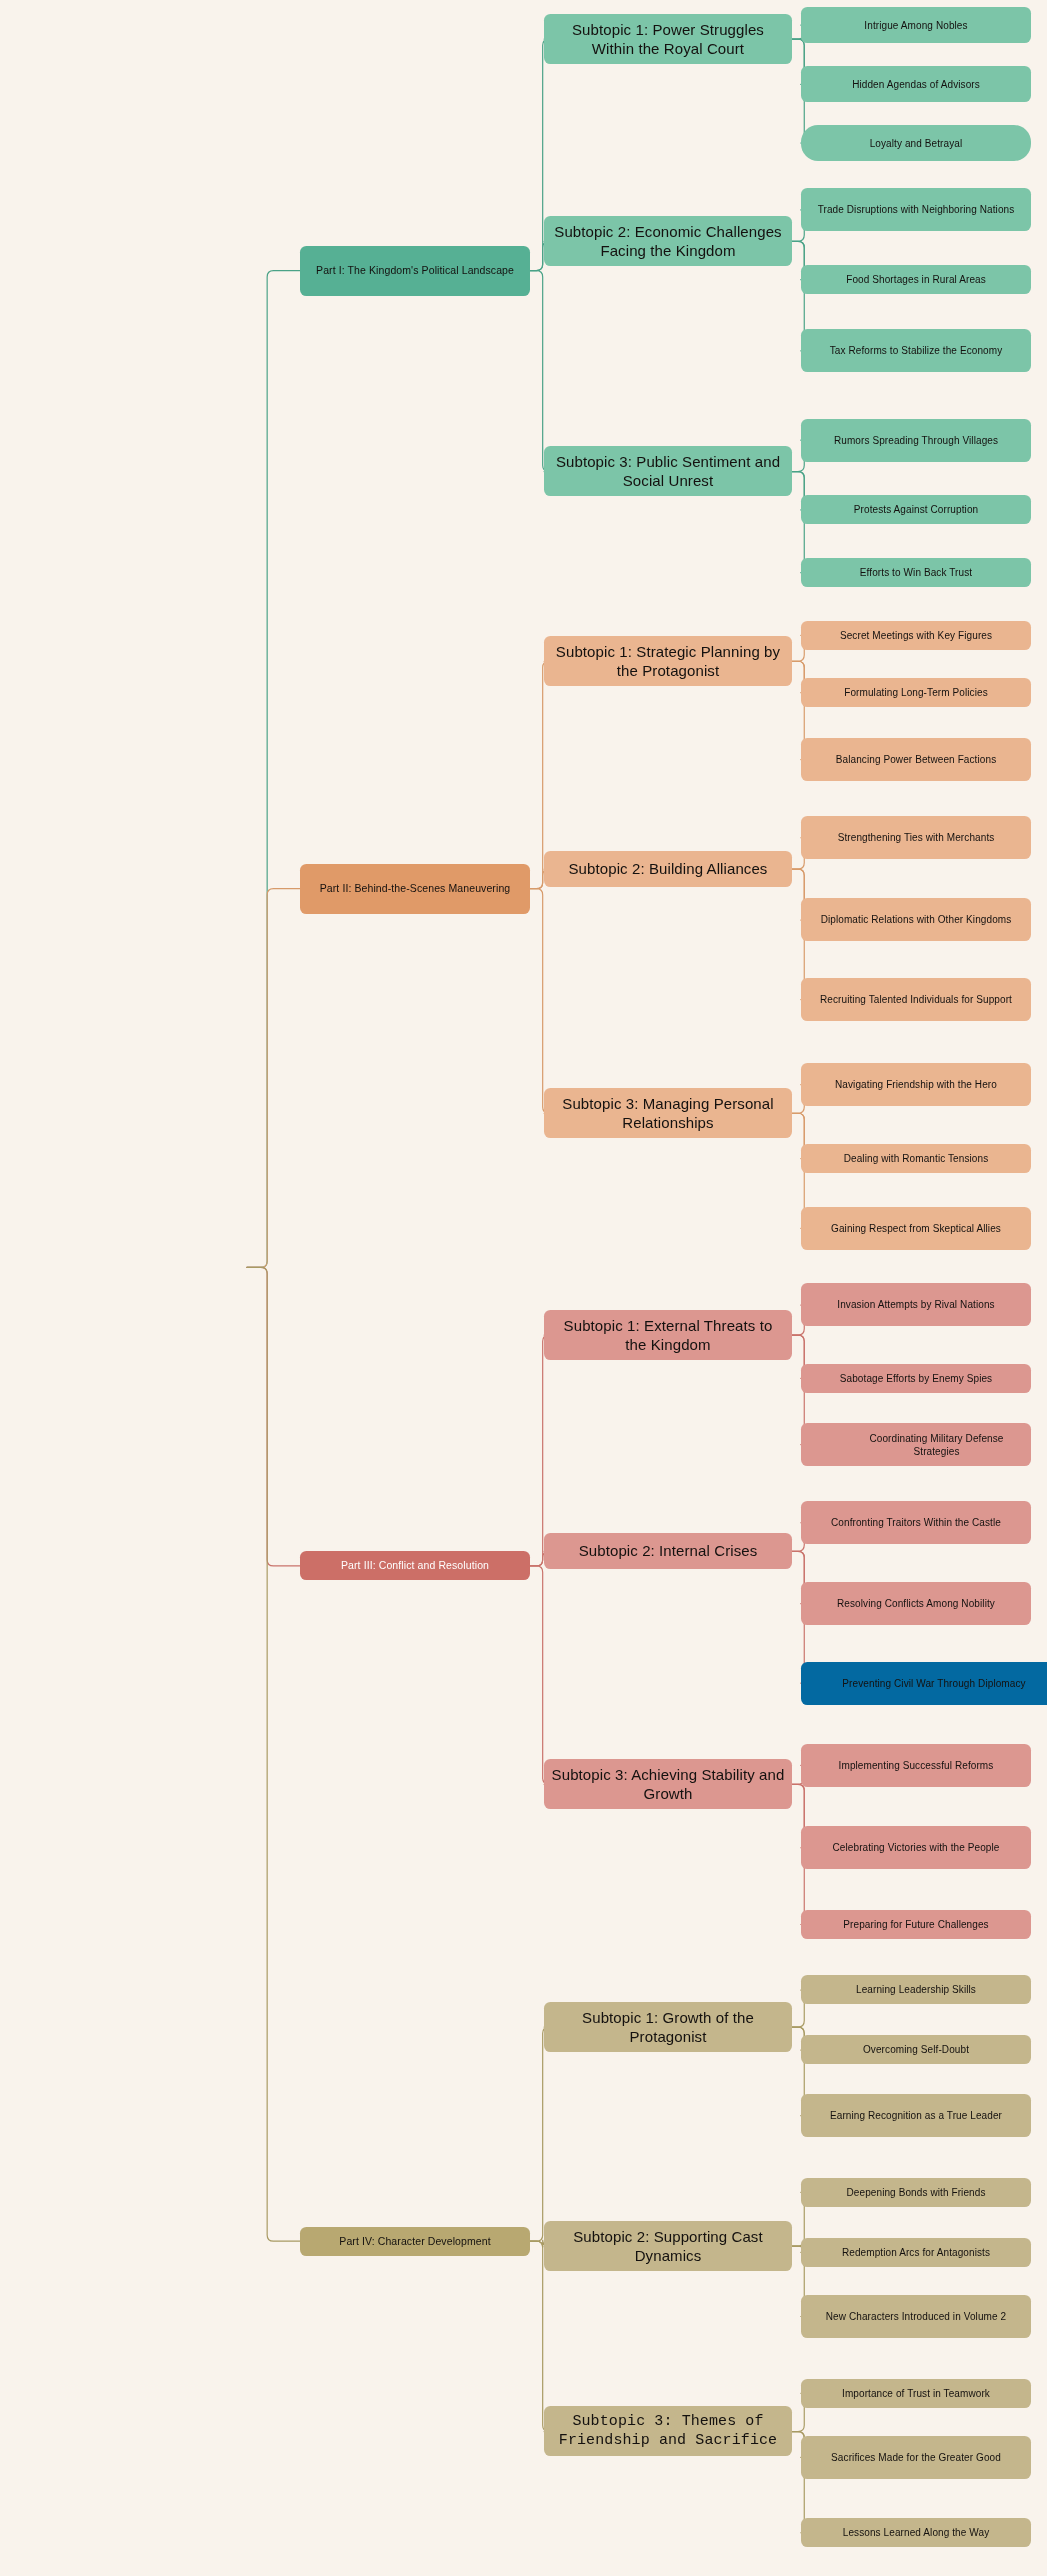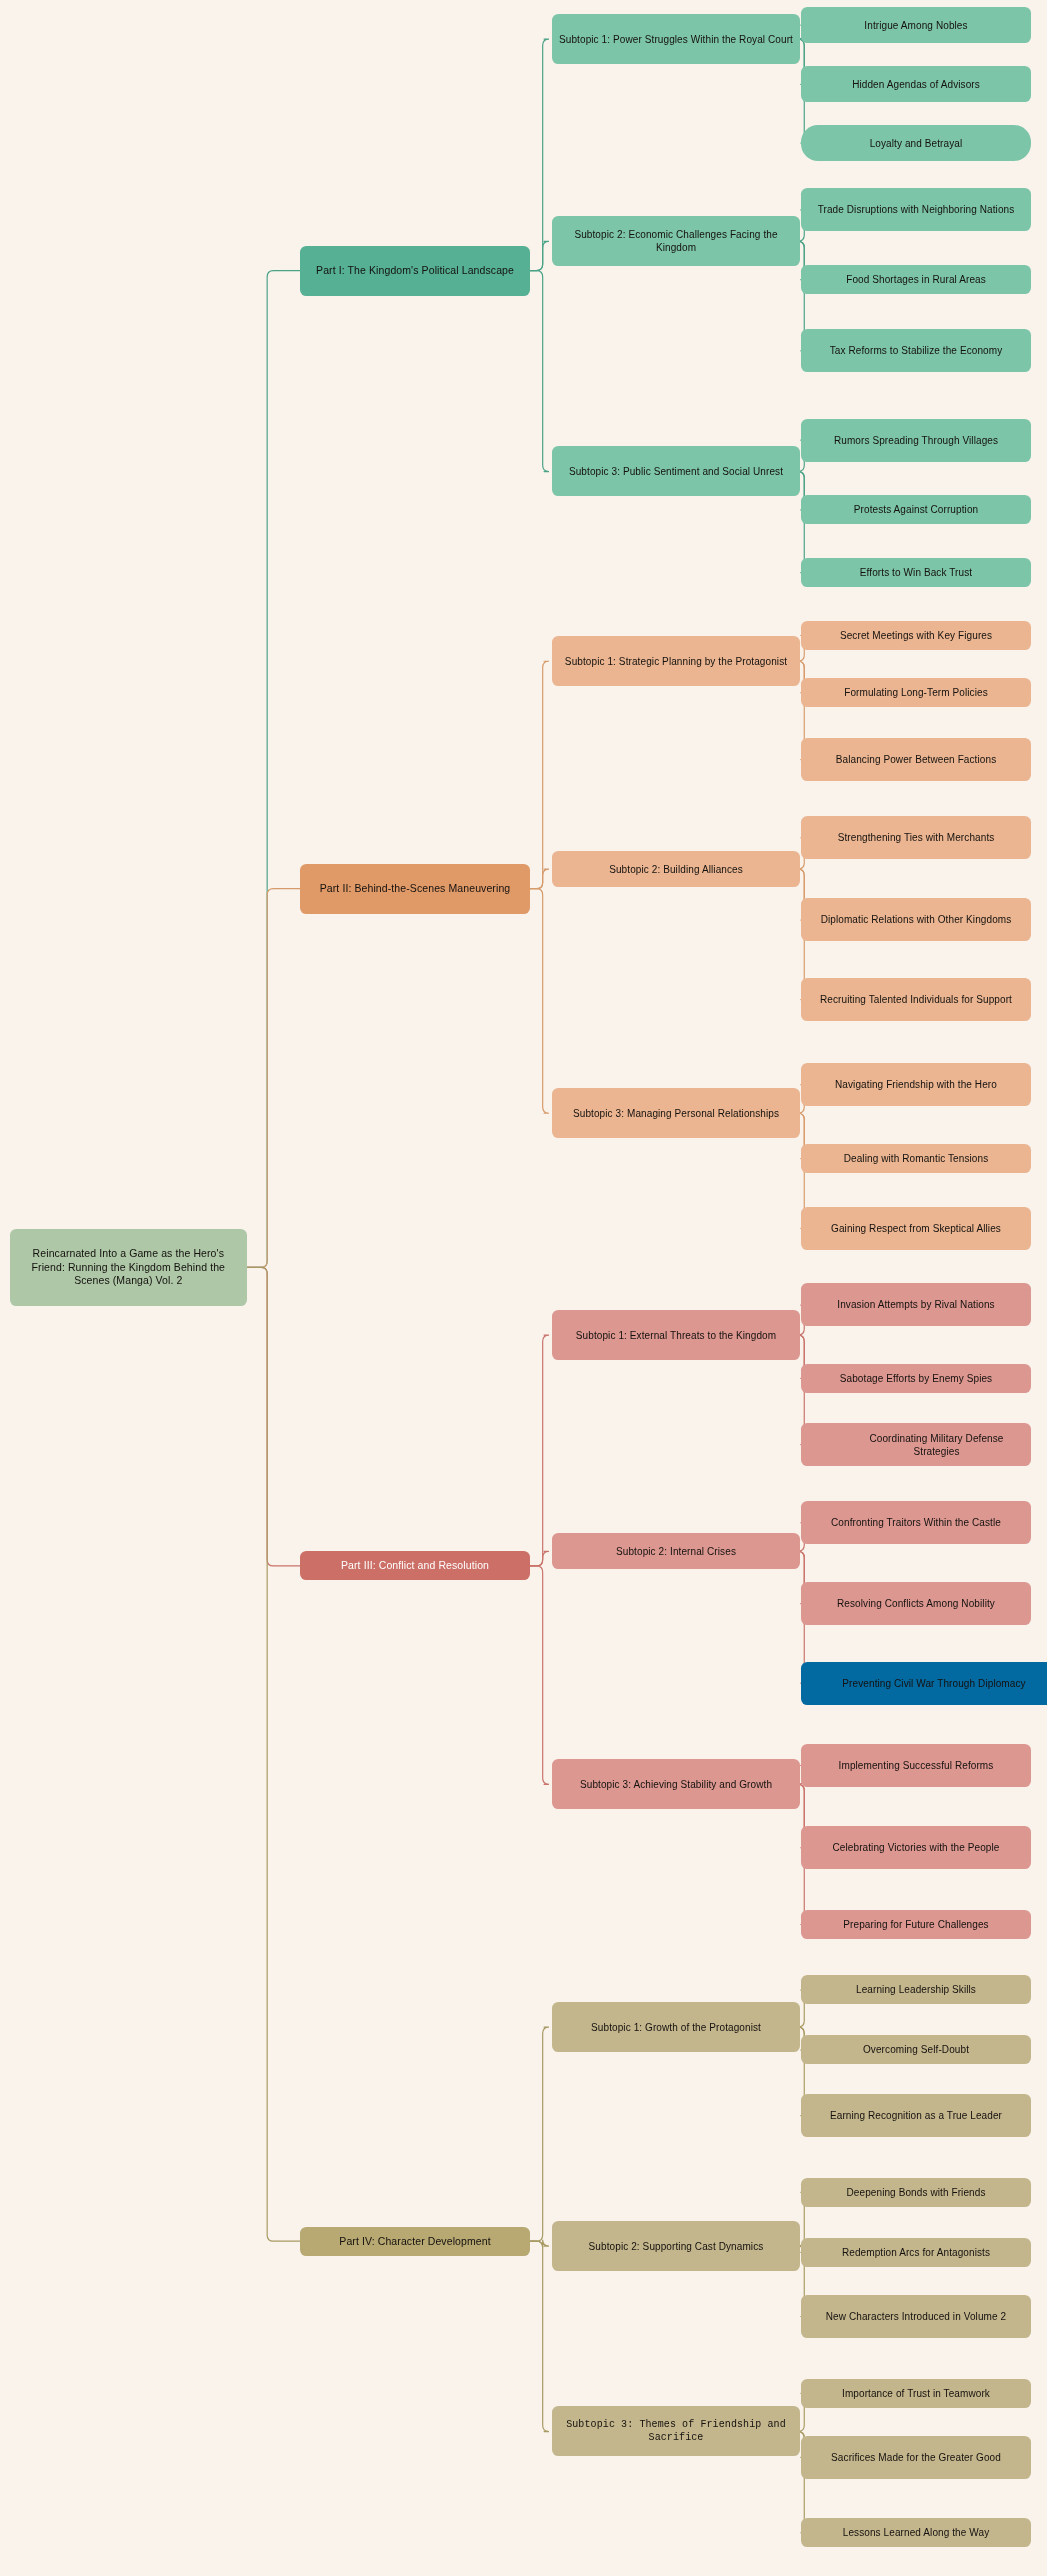--- a/index.html
+++ b/index.html
@@ -17,21 +17,21 @@
     display:flex;align-items:center;justify-content:center;
     text-align:center;
     border-radius:6.3px;
     padding:2.8px 7px;
     line-height:1.30;
     color:#14110f;
     letter-spacing:0.1px;
   }
   .root{font-size:10.5px;}
   .part{font-size:10.5px;}
-  .sub{font-size:10px;margin-left:8px;}
+  .sub{font-size:15px;}
   .leaf{font-size:10px;}
   .white-text{color:#ffffff;}
 </style>
 </head>
 <body>
 
 <div id="mindmap">
   <svg id="wires" xmlns="http://www.w3.org/2000/svg" viewBox="0 0 1501 3693" width="1047" height="2576">
       <path d="M 354 1817 L 374 1817 Q 383 1817 383 1808 L 383 397 Q 383 388 392 388 L 430 388" fill="none" stroke="#4aa287" stroke-width="1.7" stroke-linecap="round"></path>
       <path d="M 760 388 L 769 388 Q 778 388 778 379 L 778 65 Q 778 56 787 56 L 780 56" fill="none" stroke="#4aa287" stroke-width="1.7" stroke-linecap="round"></path>
@@ -79,21 +79,20 @@
       <path d="M 1135 2906 L 1144 2906 Q 1153 2906 1153 2915 L 1153 3024 Q 1153 3033 1162 3033 L 1148 3033" fill="none" stroke="#a89a63" stroke-width="1.7" stroke-linecap="round"></path>
       <path d="M 760 3213 L 769 3213 Q 778 3213 778 3222 L 778 3211 Q 778 3220 787 3220 L 780 3220" fill="none" stroke="#a89a63" stroke-width="1.7" stroke-linecap="round"></path>
       <path d="M 1135 3220 L 1144 3220 Q 1153 3220 1153 3211 L 1153 3152 Q 1153 3143 1162 3143 L 1148 3143" fill="none" stroke="#a89a63" stroke-width="1.7" stroke-linecap="round"></path>
       <path d="M 1135 3220 L 1144 3220 Q 1153 3220 1153 3229 L 1153 3220 Q 1153 3229 1162 3229 L 1148 3229" fill="none" stroke="#a89a63" stroke-width="1.7" stroke-linecap="round"></path>
       <path d="M 1135 3220 L 1144 3220 Q 1153 3220 1153 3229 L 1153 3312 Q 1153 3321 1162 3321 L 1148 3321" fill="none" stroke="#a89a63" stroke-width="1.7" stroke-linecap="round"></path>
       <path d="M 760 3213 L 769 3213 Q 778 3213 778 3222 L 778 3477 Q 778 3486 787 3486 L 780 3486" fill="none" stroke="#a89a63" stroke-width="1.7" stroke-linecap="round"></path>
       <path d="M 1135 3486 L 1144 3486 Q 1153 3486 1153 3477 L 1153 3440 Q 1153 3431 1162 3431 L 1148 3431" fill="none" stroke="#a89a63" stroke-width="1.7" stroke-linecap="round"></path>
       <path d="M 1135 3486 L 1144 3486 Q 1153 3486 1153 3495 L 1153 3514 Q 1153 3523 1162 3523 L 1148 3523" fill="none" stroke="#a89a63" stroke-width="1.7" stroke-linecap="round"></path>
       <path d="M 1135 3486 L 1144 3486 Q 1153 3486 1153 3495 L 1153 3622 Q 1153 3631 1162 3631 L 1148 3631" fill="none" stroke="#a89a63" stroke-width="1.7" stroke-linecap="round"></path>
     </svg>
-<div class="node root" style="left: 9.8px; top: 1229px; width: 237px; height: 77px; background: rgb(174, 199, 166);">Reincarnated Into a Game as the Hero's Friend: Running the Kingdom Behind the Scenes (Manga) Vol. 2</div>
     <div class="node part" style="left: 300px; top: 246px; width: 230px; height: 50px; background: rgb(86, 176, 148);">Part I: The Kingdom's Political Landscape</div>
     <div class="node sub" style="left: 544px; top: 14px; width: 248px; height: 50px; background: rgb(124, 197, 168);">Subtopic 1: Power Struggles Within the Royal Court</div>
     <div class="node leaf" style="left: 801px; top: 7px; width: 230px; height: 36px; background: rgb(124, 197, 168);">Intrigue Among Nobles</div>
     <div class="node leaf" style="left: 801px; top: 66px; width: 230px; height: 36px; background: rgb(124, 197, 168);">Hidden Agendas of Advisors</div>
     <div class="node leaf" style="left: 801px; top: 125px; width: 230px; height: 36px; background: rgb(124, 197, 168); border-radius: 17px;">Loyalty and Betrayal</div>
     <div class="node sub" style="left: 544px; top: 216px; width: 248px; height: 50px; background: rgb(124, 197, 168);">Subtopic 2: Economic Challenges Facing the Kingdom</div>
     <div class="node leaf" style="left: 801px; top: 188px; width: 230px; height: 43px; background: rgb(124, 197, 168);">Trade Disruptions with Neighboring Nations</div>
     <div class="node leaf" style="left: 801px; top: 265px; width: 230px; height: 29px; background: rgb(124, 197, 168);">Food Shortages in Rural Areas</div>
     <div class="node leaf" style="left: 801px; top: 329px; width: 230px; height: 43px; background: rgb(124, 197, 168);">Tax Reforms to Stabilize the Economy</div>
     <div class="node sub" style="left: 544px; top: 446px; width: 248px; height: 50px; background: rgb(124, 197, 168);">Subtopic 3: Public Sentiment and Social Unrest</div>

